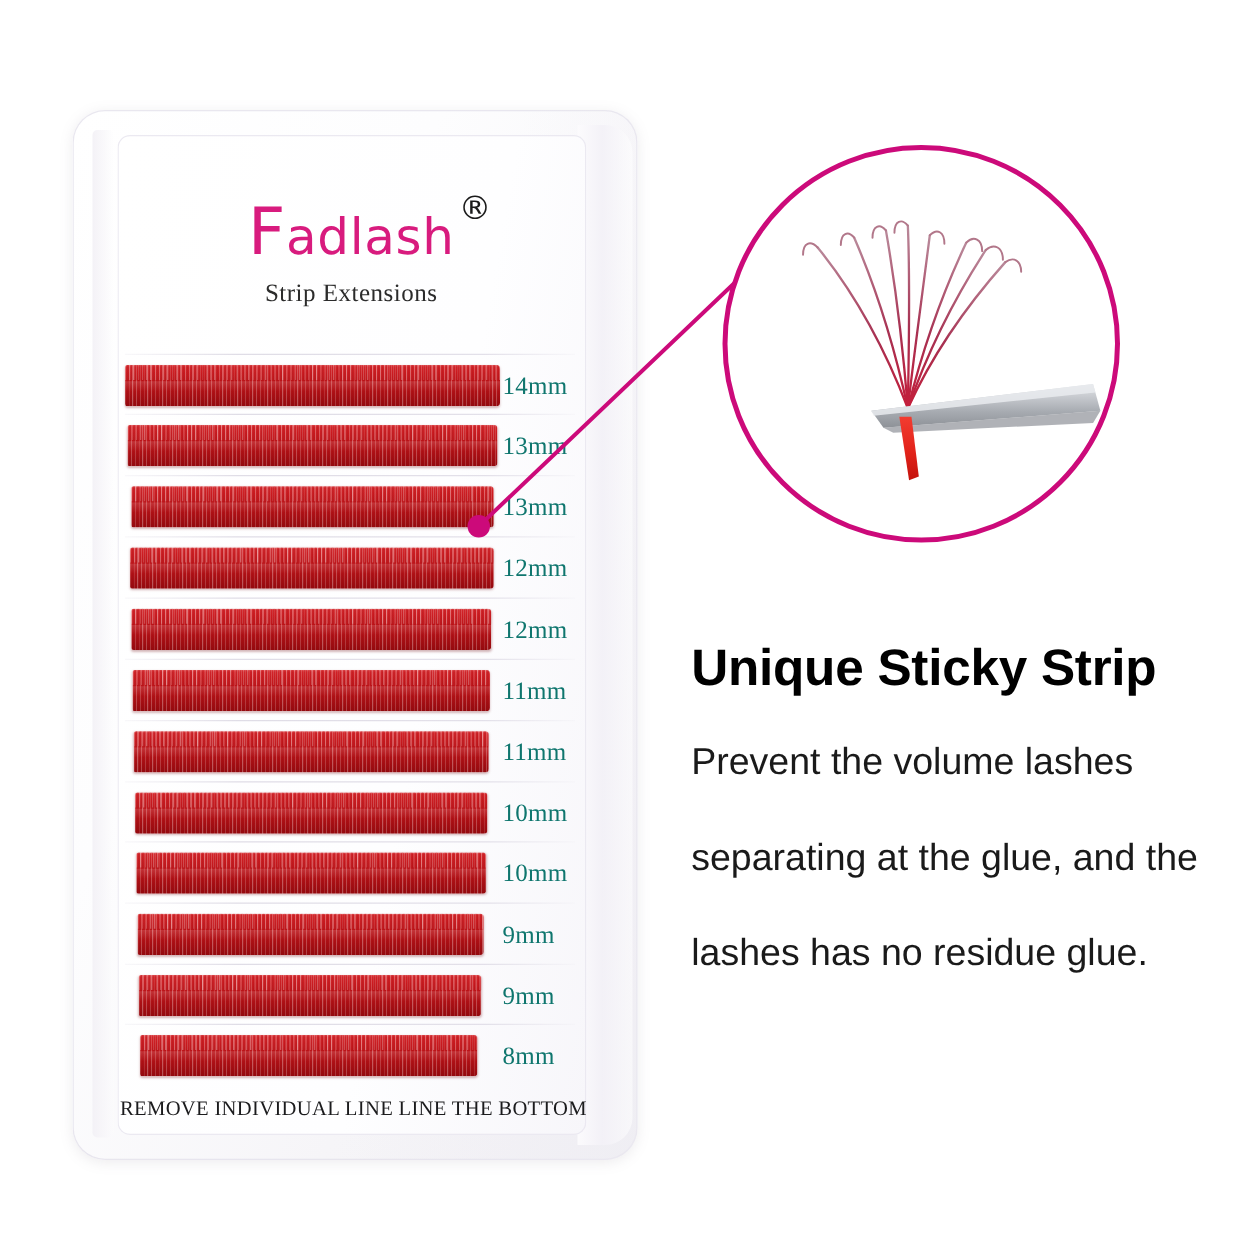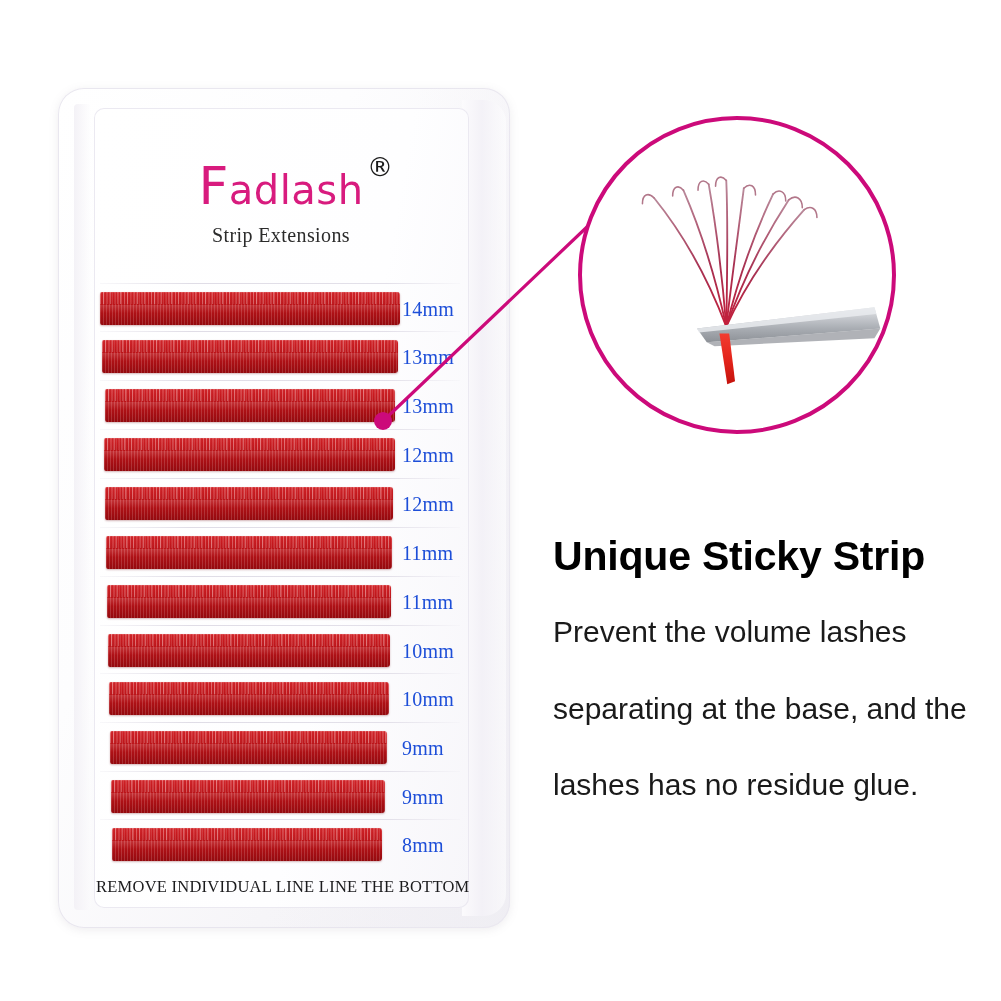--- a/index.html
+++ b/index.html
@@ -175,21 +175,21 @@
     left: 100px;
     width: 360px;
     height: 1px;
     background: linear-gradient(90deg, rgba(229,227,235,0.25), rgba(222,219,229,0.95) 25%, rgba(224,221,231,0.9) 80%, rgba(240,239,244,0.3));
   }
 
   .size-label {
     position: absolute;
     font-family: "Liberation Serif", serif;
     font-size: 20px;
-    color: #1d4ed8;
+    color: #0f766e;
     letter-spacing: 0.2px;
     white-space: nowrap;
   }
 
   .tray-footnote {
     position: absolute;
     left: 96px;
     top: 877px;
     width: 372px;
     text-align: center;
@@ -225,21 +225,21 @@
     top: 200px;
     width: 240px;
     height: 240px;
     overflow: visible;
   }
 
   
   .copy {
     position: absolute;
     left: 553px;
-    top: 534px;
+    top: 512px;
     width: 420px;
   }
   .copy-heading {
     font-family: "Liberation Sans", sans-serif;
     font-weight: bold;
     font-size: 41px;
     color: #000000;
     line-height: 1.12;
     letter-spacing: -0.2px;
     margin: 0 0 9px 0;
@@ -366,17 +366,17 @@
         <path d="M128,228 L306,214 L300,224 L136,232 Z" fill="#8E9298" opacity="0.7"></path>
 
         <path d="M141,219 L151,219 L157,268 L149,271 Z" fill="url(#stickyGrad)"></path>
       </svg>
     </div>
   </div>
 
   <div class="copy">
     <h1 class="copy-heading">Unique Sticky Strip</h1>
     <div class="copy-line">Prevent the volume lashes</div>
-    <div class="copy-line">separating at the base, and the</div>
+    <div class="copy-line">separating at the glue, and the</div>
     <div class="copy-line">lashes has no residue glue.</div>
   </div>
 
 </div>
 
 </body></html>

